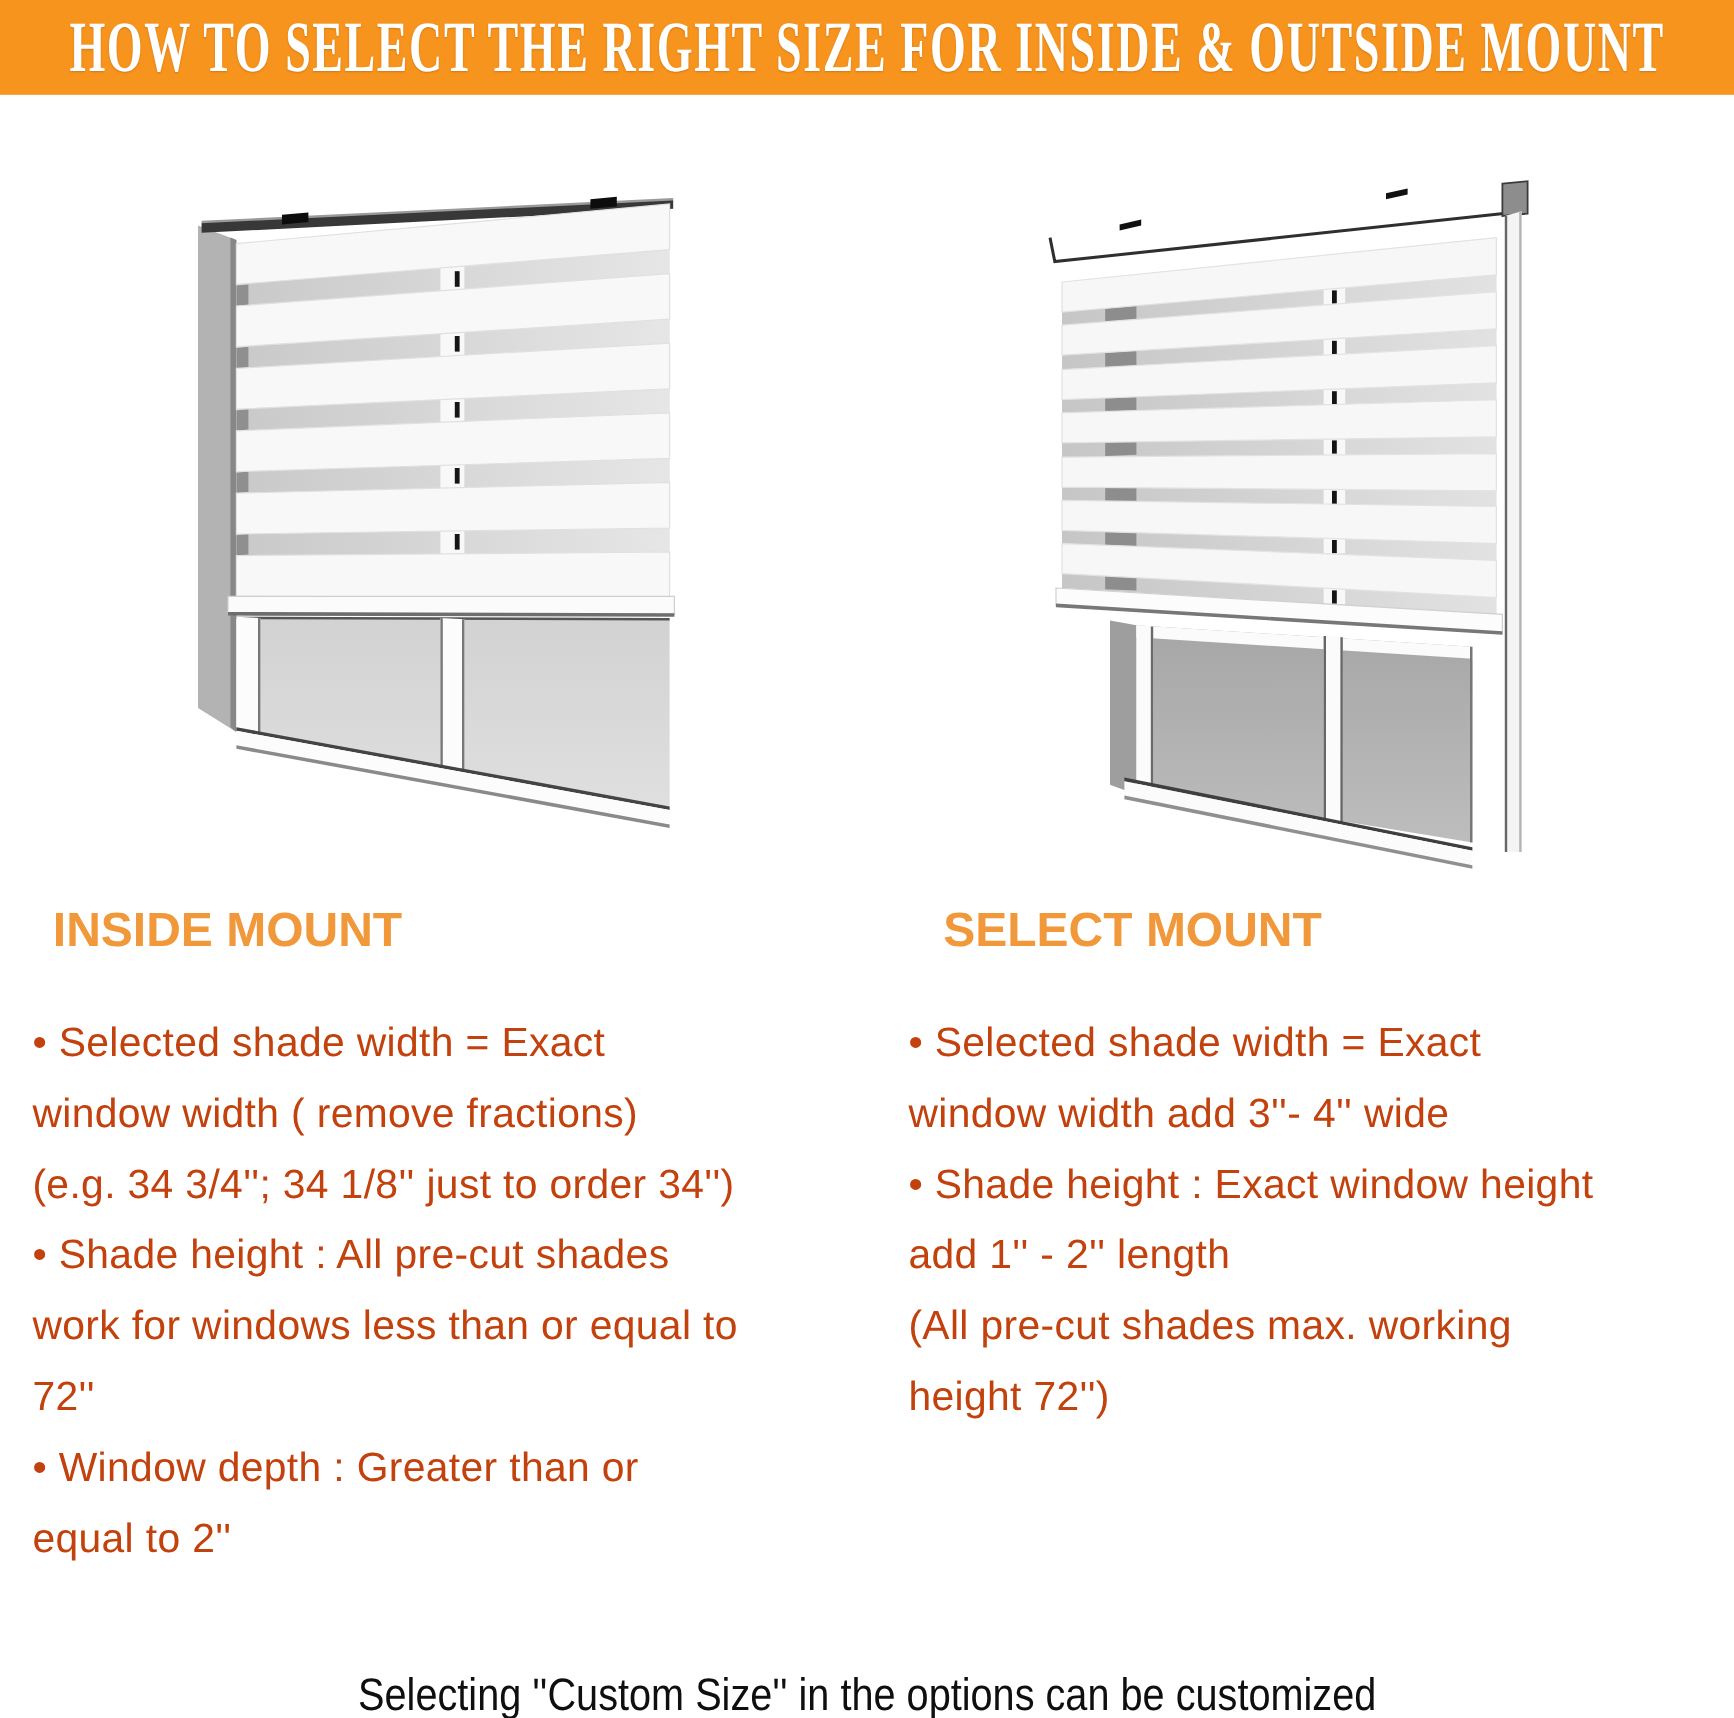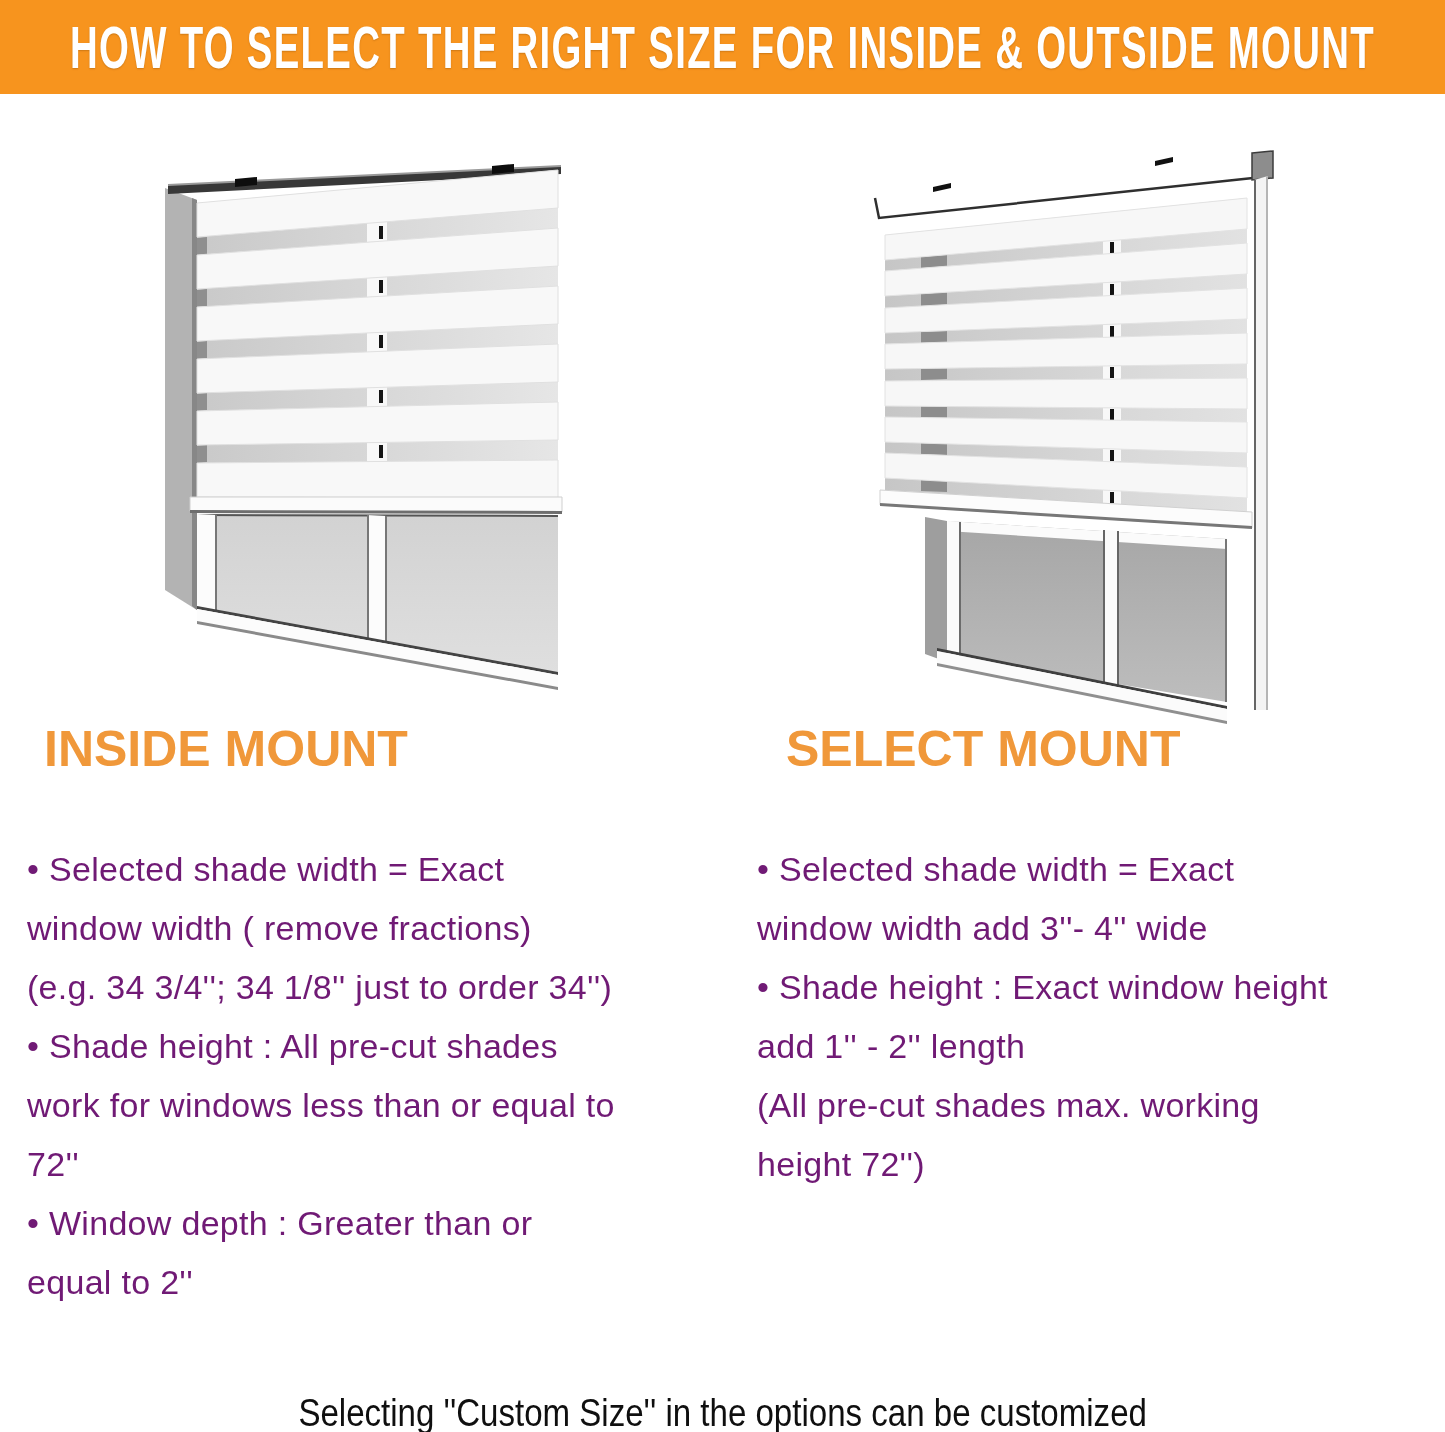--- a/index.html
+++ b/index.html
@@ -1,41 +1,41 @@
 <!DOCTYPE html>
 <html><head>
 <meta charset="utf-8">
 <style>
   html,body{margin:0;padding:0;background:#ffffff;}
   .page{
     position:relative;width:1445px;height:1432px;background:#ffffff;
     font-family:"Liberation Sans", sans-serif;color:#1a1a1a;overflow:hidden;
   }
   .banner{
-    position:absolute;left:0;top:0;width:1445px;height:94px;
-    background:#F7941E;display:flex;align-items:center;justify-content:center;
+    position:absolute;left:0;top:0;width:1445px;height:79px;
+    background:#F7941E;display:flex;align-items:center;justify-content:center;font-family:Liberation Serif, serif;
   }
   .banner-text{
     display:inline-block;white-space:nowrap;
     font-weight:700;font-size:60px;letter-spacing:2px;color:#ffffff;
     transform:scaleX(0.64);transform-origin:center center;
     text-shadow:0 1px 2px rgba(110,60,0,0.30);
   }
   .illus{position:absolute;margin:0;padding:0;}
   .illus-left{left:140px;top:140px;width:520px;height:580px;}
   .illus-right{left:855px;top:140px;width:540px;height:590px;}
   .mount-title{
-    position:absolute;top:720px;margin:0;
-    font-size:50px;font-weight:700;color:#F0983A;letter-spacing:0px;white-space:nowrap;
+    position:absolute;top:753px;margin:0;
+    font-size:40px;font-weight:700;color:#F0983A;letter-spacing:0px;white-space:nowrap;
   }
   .mount-title.left{left:44px;}
   .mount-title.right{left:786px;}
   .details{
     position:absolute;top:840px;margin:0;
-    font-size:34px;line-height:59px;color:#701a75;
+    font-size:34px;line-height:59px;color:#c2410c;
     white-space:pre-line;letter-spacing:0.3px;
   }
   .details.left{left:27px;width:700px;}
   .details.right{left:757px;width:690px;}
   .footer-note{
     position:absolute;left:0;top:1392px;width:1445px;text-align:center;
   }
   .footer-note span{
     display:inline-block;white-space:nowrap;font-size:38px;color:#0f0f0f;
     transform:scaleX(0.87);transform-origin:center center;letter-spacing:0px;

